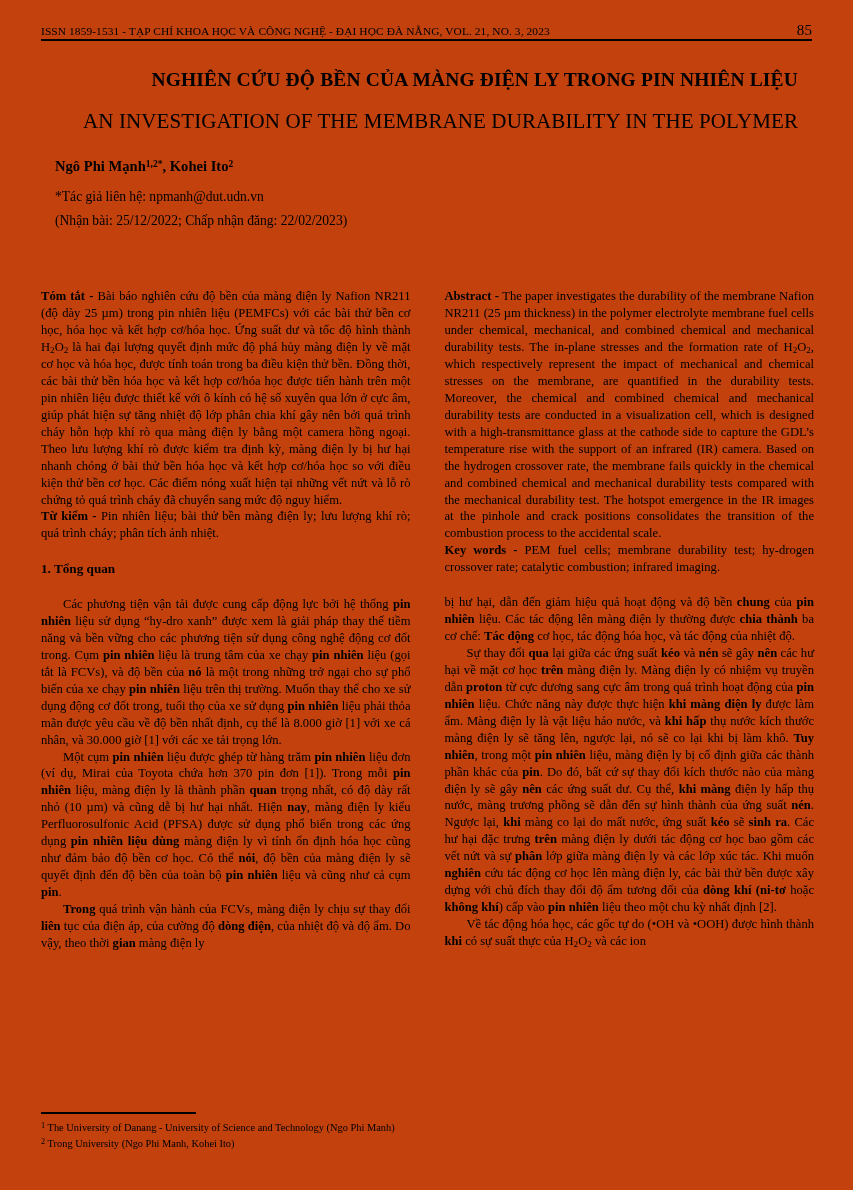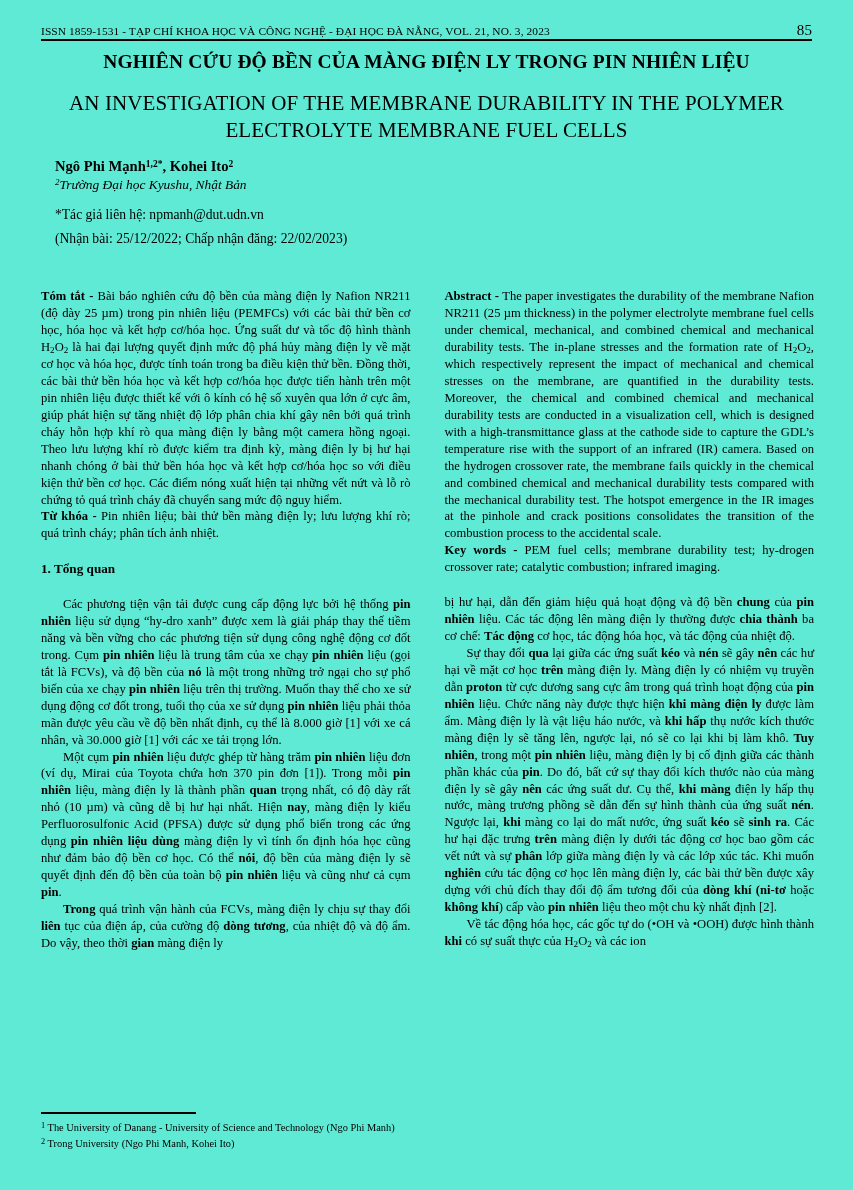--- a/index.html
+++ b/index.html
@@ -9,21 +9,21 @@
   }
   body {
     font-family: "Liberation Serif", "DejaVu Serif", serif;
     color: #000000;
   }
   .page {
     position: relative;
     width: 853px;
     height: 1190px;
     margin: 0 auto;
-    background: #5eead4;
+    background: #c2410c;
     box-sizing: border-box;
     padding: 14px;
     overflow: hidden;
   }
 
   
   .running-head {
     position: absolute;
     left: 41px;
     top: 22px;
@@ -43,23 +43,23 @@
     top: 39px;
     width: 771px;
     height: 2.4px;
     background: #000;
   }
 
   
   .title-block {
     position: absolute;
     left: 55px;
-    top: 50px;
+    top: 68px;
     width: 743px;
-    text-align: center;
+    text-align: right;
   }
   .title-vi {
     font-size: 19.5px;
     font-weight: bold;
     line-height: 1.25;
     letter-spacing: 0.15px;
   }
   .title-en {
     font-size: 21px;
     font-weight: normal;
@@ -169,45 +169,43 @@
   <div class="running-head">
     <span class="journal-line">ISSN 1859-1531 - TẠP CHÍ KHOA HỌC VÀ CÔNG NGHỆ - ĐẠI HỌC ĐÀ NẴNG, VOL. 21, NO. 3, 2023</span>
     <span class="page-number">85</span>
   </div>
   <div class="head-rule"></div>
 
   <div class="title-block">
     <div class="title-vi">NGHIÊN CỨU ĐỘ BỀN CỦA MÀNG ĐIỆN LY TRONG PIN NHIÊN LIỆU</div>
     <div class="title-en">
       <div>AN INVESTIGATION OF THE MEMBRANE DURABILITY IN THE POLYMER</div>
-      <div>ELECTROLYTE MEMBRANE FUEL CELLS</div>
     </div>
   </div>
 
   <div class="authors-block">
     <div class="author-names"><span>Ngô Phi Mạnh</span><sup>1,2*</sup><span>, Kohei Ito</span><sup>2</sup></div>
-    <div class="affiliation"><sup>2</sup><span>Trường Đại học Kyushu, Nhật Bản</span></div>
     <div class="corresponding">*Tác giả liên hệ: npmanh@dut.udn.vn</div>
     <div class="received">(Nhận bài: 25/12/2022; Chấp nhận đăng: 22/02/2023)</div>
   </div>
 
   <div class="columns">
 
     <div class="col">
       <p class="abstract-para"><span class="lead-bold">Tóm tắt - </span><span>Bài báo nghiên cứu độ bền của màng điện ly Nafion NR211 (độ dày 25 µm) trong pin nhiên liệu (PEMFCs) với các bài thử bền cơ học, hóa học và kết hợp cơ/hóa học. Ứng suất dư và tốc độ hình thành H</span><sub>2</sub><span>O</span><sub>2</sub><span> là hai đại lượng quyết định mức độ phá hủy màng điện ly về mặt cơ học và hóa học, được tính toán trong ba điều kiện thử bền. Đồng thời, các bài thử bền hóa học và kết hợp cơ/hóa học được tiến hành trên một pin nhiên liệu được thiết kế với ô kính có hệ số xuyên qua lớn ở cực âm, giúp phát hiện sự tăng nhiệt độ lớp phân chia khí gây nên bởi quá trình cháy hỗn hợp khí rò qua màng điện ly bằng một camera hồng ngoại. Theo lưu lượng khí rò được kiểm tra định kỳ, màng điện ly bị hư hại nhanh chóng ở bài thử bền hóa học và kết hợp cơ/hóa học so với điều kiện thử bền cơ học. Các điểm nóng xuất hiện tại những vết nứt và lỗ rò chứng tỏ quá trình cháy đã chuyển sang mức độ nguy hiểm.</span></p>
 
-      <p class="keywords"><span class="lead-bold">Từ khóa - </span><span>Pin nhiên liệu; bài thử bền màng điện ly; lưu lượng khí rò; quá trình cháy; phân tích ảnh nhiệt.</span></p>
+      <p class="keywords"><span class="lead-bold">Từ kiểm - </span><span>Pin nhiên liệu; bài thử bền màng điện ly; lưu lượng khí rò; quá trình cháy; phân tích ảnh nhiệt.</span></p>
 
       <div class="section-head">1. Tổng quan</div>
 
       <p class="body-para"><span>Các phương tiện vận tải được cung cấp động lực bởi hệ thống </span><span class="b">pin nhiên</span><span> liệu sử dụng “hy-dro xanh” được xem là giải pháp thay thế tiềm năng và bền vững cho các phương tiện sử dụng công nghệ động cơ đốt trong. Cụm </span><span class="b">pin nhiên</span><span> liệu là trung tâm của xe chạy </span><span class="b">pin nhiên</span><span> liệu (gọi tắt là FCVs), và độ bền của </span><span class="b">nó</span><span> là một trong những trở ngại cho sự phổ biến của xe chạy </span><span class="b">pin nhiên</span><span> liệu trên thị trường. Muốn thay thế cho xe sử dụng động cơ đốt trong, tuổi thọ của xe sử dụng </span><span class="b">pin nhiên</span><span> liệu phải thỏa mãn được yêu cầu về độ bền nhất định, cụ thể là 8.000 giờ [1] với xe cá nhân, và 30.000 giờ [1] với các xe tải trọng lớn.</span></p>
 
       <p class="body-para"><span>Một cụm </span><span class="b">pin nhiên</span><span> liệu được ghép từ hàng trăm </span><span class="b">pin nhiên</span><span> liệu đơn (ví dụ, Mirai của Toyota chứa hơn 370 pin đơn [1]). Trong mỗi </span><span class="b">pin nhiên</span><span> liệu, màng điện ly là thành phần </span><span class="b">quan</span><span> trọng nhất, có độ dày rất nhỏ (10 µm) và cũng dễ bị hư hại nhất. Hiện </span><span class="b">nay</span><span>, màng điện ly kiểu Perfluorosulfonic Acid (PFSA) được sử dụng phổ biến trong các ứng dụng </span><span class="b">pin nhiên liệu dùng</span><span> màng điện ly vì tính ổn định hóa học cũng như đảm bảo độ bền cơ học. Có thể </span><span class="b">nói</span><span>, độ bền của màng điện ly sẽ quyết định đến độ bền của toàn bộ </span><span class="b">pin nhiên</span><span> liệu và cũng như cả cụm </span><span class="b">pin</span><span>.</span></p>
 
-      <p class="body-para"><span class="b">Trong</span><span> quá trình vận hành của FCVs, màng điện ly chịu sự thay đổi </span><span class="b">liên</span><span> tục của điện áp, của cường độ </span><span class="b">dòng tương</span><span>, của nhiệt độ và độ ẩm. Do vậy, theo thời </span><span class="b">gian</span><span> màng điện ly</span></p>
+      <p class="body-para"><span class="b">Trong</span><span> quá trình vận hành của FCVs, màng điện ly chịu sự thay đổi </span><span class="b">liên</span><span> tục của điện áp, của cường độ </span><span class="b">dòng điện</span><span>, của nhiệt độ và độ ẩm. Do vậy, theo thời </span><span class="b">gian</span><span> màng điện ly</span></p>
     </div>
 
     <div class="col">
       <p class="abstract-para"><span class="lead-bold">Abstract - </span><span>The paper investigates the durability of the membrane Nafion NR211 (25 µm thickness) in the polymer electrolyte membrane fuel cells under chemical, mechanical, and combined chemical and mechanical durability tests. The in-plane stresses and the formation rate of H</span><sub>2</sub><span>O</span><sub>2</sub><span>, which respectively represent the impact of mechanical and chemical stresses on the membrane, are quantified in the durability tests. Moreover, the chemical and combined chemical and mechanical durability tests are conducted in a visualization cell, which is designed with a high-transmittance glass at the cathode side to capture the GDL’s temperature rise with the support of an infrared (IR) camera. Based on the hydrogen crossover rate, the membrane fails quickly in the chemical and combined chemical and mechanical durability tests compared with the mechanical durability test. The hotspot emergence in the IR images at the pinhole and crack positions consolidates the transition of the combustion process to the accidental scale.</span></p>
 
       <p class="keywords"><span class="lead-bold">Key words - </span><span>PEM fuel cells; membrane durability test; hy-drogen crossover rate; catalytic combustion; infrared imaging.</span></p>
 
       <p class="body-para" style="margin-top:18px;text-indent:0;"><span>bị hư hại, dẫn đến giảm hiệu quả hoạt động và độ bền </span><span class="b">chung</span><span> của </span><span class="b">pin nhiên</span><span> liệu. Các tác động lên màng điện ly thường được </span><span class="b">chia thành</span><span> ba cơ chế: </span><span class="b">Tác động</span><span> cơ học, tác động hóa học, và tác động của nhiệt độ.</span></p>
 
       <p class="body-para"><span>Sự thay đổi </span><span class="b">qua</span><span> lại giữa các ứng suất </span><span class="b">kéo</span><span> và </span><span class="b">nén</span><span> sẽ gây </span><span class="b">nên</span><span> các hư hại về mặt cơ học </span><span class="b">trên</span><span> màng điện ly. Màng điện ly có nhiệm vụ truyền dẫn </span><span class="b">proton</span><span> từ cực dương sang cực âm trong quá trình hoạt động của </span><span class="b">pin nhiên</span><span> liệu. Chức năng này được thực hiện </span><span class="b">khi màng điện ly</span><span> được làm ẩm. Màng điện ly là vật liệu háo nước, và </span><span class="b">khi hấp</span><span> thụ nước kích thước màng điện ly sẽ tăng lên, ngược lại, nó sẽ co lại khi bị làm khô. </span><span class="b">Tuy nhiên</span><span>, trong một </span><span class="b">pin nhiên</span><span> liệu, màng điện ly bị cố định giữa các thành phần khác của </span><span class="b">pin</span><span>. Do đó, bất cứ sự thay đổi kích thước nào của màng điện ly sẽ gây </span><span class="b">nên</span><span> các ứng suất dư. Cụ thể, </span><span class="b">khi màng</span><span> điện ly hấp thụ nước, màng trương phồng sẽ dẫn đến sự hình thành của ứng suất </span><span class="b">nén</span><span>. Ngược lại, </span><span class="b">khi</span><span> màng co lại do mất nước, ứng suất </span><span class="b">kéo</span><span> sẽ </span><span class="b">sinh ra</span><span>. Các hư hại đặc trưng </span><span class="b">trên</span><span> màng điện ly dưới tác động cơ học bao gồm các vết nứt và sự </span><span class="b">phân</span><span> lớp giữa màng điện ly và các lớp xúc tác. Khi muốn </span><span class="b">nghiên</span><span> cứu tác động cơ học lên màng điện ly, các bài thử bền được xây dựng với chủ đích thay đổi độ ẩm tương đối của </span><span class="b">dòng khí (ni-tơ</span><span> hoặc </span><span class="b">không khí</span><span>) cấp vào </span><span class="b">pin nhiên</span><span> liệu theo một chu kỳ nhất định [2].</span></p>

